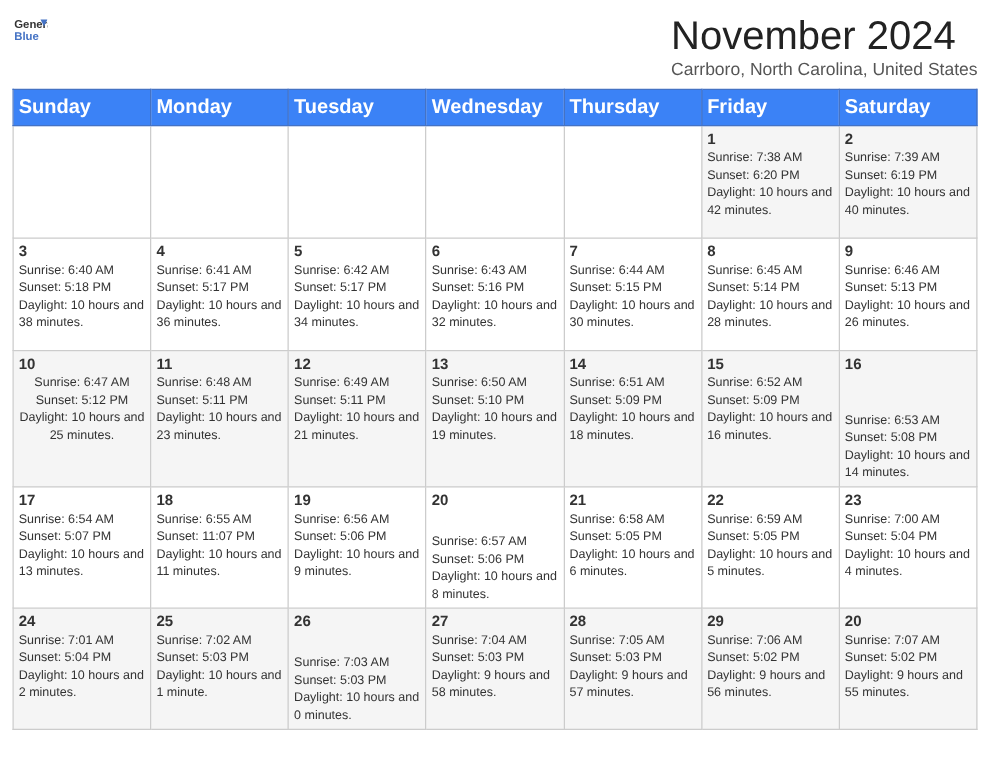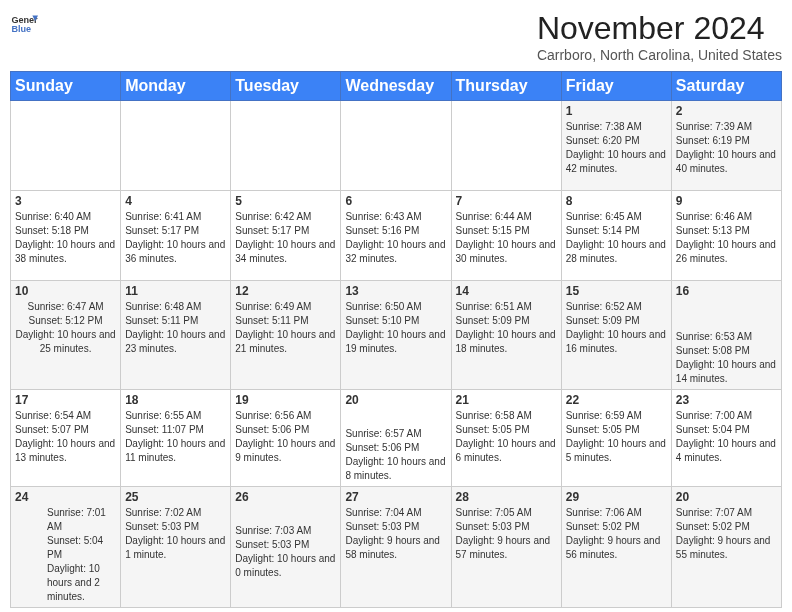--- a/index.html
+++ b/index.html
@@ -258,21 +258,21 @@
         <td>
           <span class="day-number">23</span>
           <div class="day-info" style="white-space: pre-line;">Sunrise: 7:00 AM
 Sunset: 5:04 PM
 Daylight: 10 hours and 4 minutes.</div>
         </td>
       </tr>
       <tr>
         <td>
           <span class="day-number">24</span>
-          <div class="day-info" style="white-space: pre-line; margin-left: 32px;">Sunrise: 7:01 AM
+          <div class="day-info" style="white-space: pre-line;">Sunrise: 7:01 AM
 Sunset: 5:04 PM
 Daylight: 10 hours and 2 minutes.</div>
         </td>
         <td>
           <span class="day-number">25</span>
           <div class="day-info" style="white-space: pre-line;">Sunrise: 7:02 AM
 Sunset: 5:03 PM
 Daylight: 10 hours and 1 minute.</div>
         </td>
         <td>

